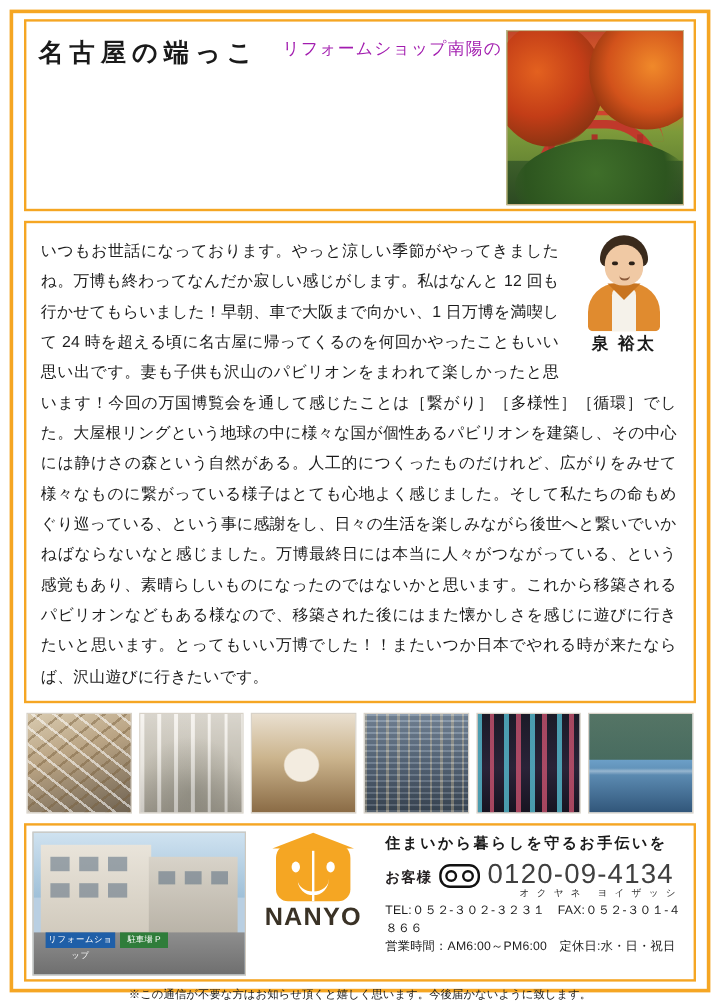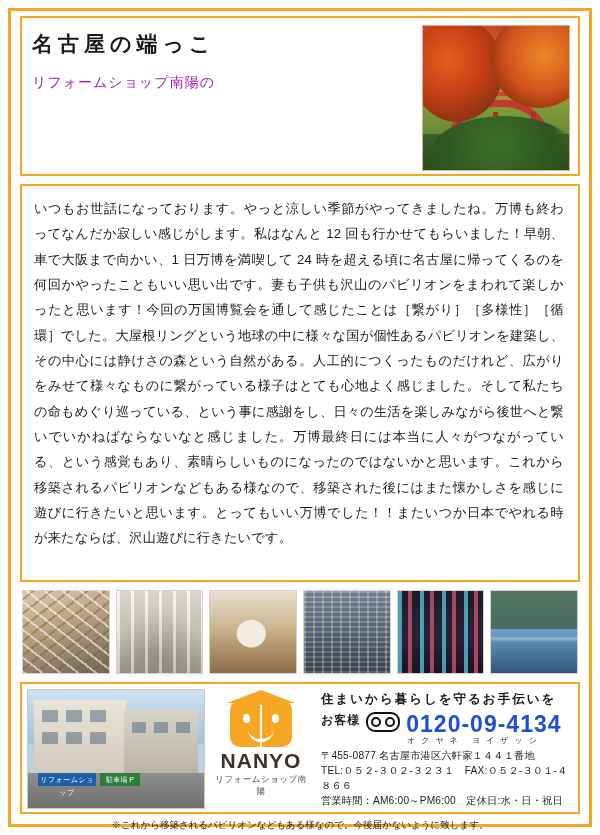--- a/index.html
+++ b/index.html
@@ -37,22 +37,21 @@
     position: relative;
     margin: 6px 8px 0 8px;
     border: 2px solid #f5a623;
     box-sizing: border-box;
     height: 160px;
     padding: 8px 10px;
     background: #ffffff;
   }
   .masthead-lines {
     display: flex;
-    flex-direction: column;
-    gap: 10px;
+    gap: 20px;
   }
   .line-1 {
     font-size: 21px;
     letter-spacing: 5px;
     font-weight: 700;
     margin-top: 4px;
     color: #1a1a1a;
   }
   .line-2 {
     font-size: 14px;
@@ -358,21 +357,21 @@
   }
   .contact-head {
     font-size: 12.5px;
     letter-spacing: 2px;
     font-weight: 700;
     color: #1b1b1b;
     margin-bottom: 4px;
   }
   .tel-row {
     display: flex;
-    align-items: flex-start;
+    align-items: flex-end;
     gap: 6px;
   }
   .tel-label {
     font-size: 12px;
     font-weight: 700;
     letter-spacing: 1px;
     white-space: nowrap;
   }
   .freedial {
     position: relative;
@@ -387,30 +386,30 @@
     position: absolute;
     top: 3px;
     width: 6px; height: 6px;
     border: 2px solid #111;
     border-radius: 50%;
   }
   .freedial:before { left: 3px; }
   .freedial:after { right: 3px; }
   .tel-number {
     font-size: 23px;
-    font-weight: 700;
+    font-weight: 400;
     letter-spacing: 1px;
-    color: #1d4ed8;
+    color: #404040;
     line-height: 1.05;
   }
   .tel-ruby {
     font-size: 8px;
     letter-spacing: 6px;
     color: #333;
-    margin-left: 86px;
+    margin-left: 112px;
     margin-top: -1px;
   }
   .addr-lines {
     margin-top: 2px;
     font-size: 10.2px;
     line-height: 1.48;
     color: #1b1b1b;
     letter-spacing: .2px;
   }
 
@@ -443,20 +442,33 @@
       <div class="bridge-post" style="left:34px;"></div>
       <div class="bridge-post" style="left:70px;"></div>
       <div class="bridge-post" style="left:108px;"></div>
       <div class="bridge-foliage-l"></div>
       <div class="bridge-foliage-r"></div>
       <div class="bridge-foliage-b"></div>
     </div>
   </div>
 
   <div class="body-box">
+    <div class="portrait">
+      <div class="portrait-frame">
+        <div class="p-body"></div>
+        <div class="p-inner"></div>
+        <div class="p-collar"></div>
+        <div class="p-hair"></div>
+        <div class="p-face"></div>
+        <div class="p-eye-l"></div>
+        <div class="p-eye-r"></div>
+        <div class="p-mouth"></div>
+      </div>
+      <div class="portrait-name">泉 裕太</div>
+    </div>
     <div class="body-text">いつもお世話になっております。やっと涼しい季節がやってきましたね。万博も終わってなんだか寂しい感じがします。私はなんと 12 回も行かせてもらいました！早朝、車で大阪まで向かい、1 日万博を満喫して 24 時を超える頃に名古屋に帰ってくるのを何回かやったこともいい思い出です。妻も子供も沢山のパビリオンをまわれて楽しかったと思います！今回の万国博覧会を通して感じたことは［繋がり］［多様性］［循環］でした。大屋根リングという地球の中に様々な国が個性あるパビリオンを建築し、その中心には静けさの森という自然がある。人工的につくったものだけれど、広がりをみせて様々なものに繋がっている様子はとても心地よく感じました。そして私たちの命もめぐり巡っている、という事に感謝をし、日々の生活を楽しみながら後世へと繋いでいかねばならないなと感じました。万博最終日には本当に人々がつながっている、という感覚もあり、素晴らしいものになったのではないかと思います。これから移築されるパビリオンなどもある様なので、移築された後にはまた懐かしさを感じに遊びに行きたいと思います。とってもいい万博でした！！またいつか日本でやれる時が来たならば、沢山遊びに行きたいです。</div>
   </div>
 
   <div class="photo-strip">
     <div class="thumb t1"></div>
     <div class="thumb t2"></div>
     <div class="thumb t3"></div>
     <div class="thumb t4"></div>
     <div class="thumb t5"></div>
     <div class="thumb t6"></div>
@@ -483,33 +495,31 @@
       </div>
 
       <div class="logo-block">
         <div class="logo-mark">
           <div class="lm-div"></div>
           <div class="lm-eye l"></div>
           <div class="lm-eye r"></div>
           <div class="lm-smile"></div>
         </div>
         <div class="logo-text">NANYO</div>
-        <div class="logo-sub">リフォームショップ南陽</div>
       </div>
 
       <div class="contact-block">
         <div class="contact-head">住まいから暮らしを守るお手伝いを</div>
         <div class="tel-row">
           <div class="tel-label">お客様</div>
           <div class="freedial"></div>
           <div class="tel-number">0120-09-4134</div>
         </div>
         <div class="tel-ruby">オクヤネ ヨイザッシ</div>
         <div class="addr-lines">
-          <div>〒455-0877  名古屋市港区六軒家１４４１番地</div>
           <div>TEL:０５２-３０２-３２３１　FAX:０５２-３０１-４８６６</div>
           <div>営業時間：AM6:00～PM6:00　定休日:水・日・祝日</div>
         </div>
       </div>
     </div>
-    <div class="disclaimer">※これから移築されるパビリオンなどもある様なので。今後届かないように致します。</div>
+    <div class="disclaimer">※この通信が不要な方はお知らせ頂くと嬉しく思います。今後届かないように致します。</div>
   </div>
 </div>
 
 </body></html>

